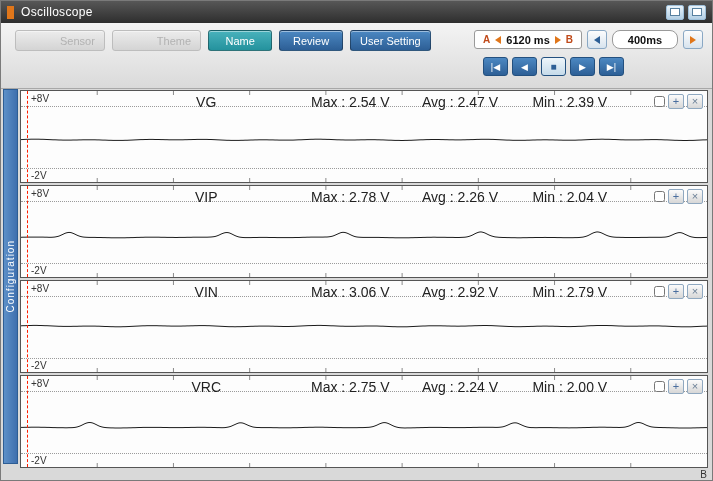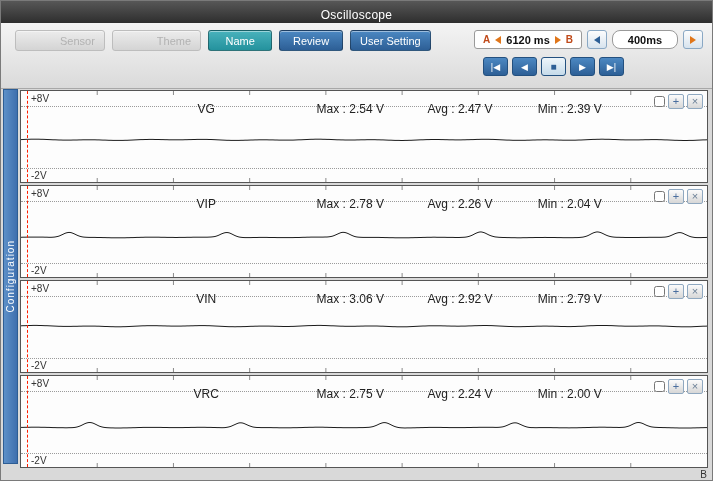--- a/index.html
+++ b/index.html
@@ -1,21 +1,21 @@
 <!DOCTYPE html>
 <html style="--accent-orange: #e0761a; --teal: #24929d; --blue: #2d5f96; --green: #2a7c31; --red: #b14840; --sidebar-blue: #3f6fae; --cursor-red: #ff1e00;"><head>
 <meta charset="utf-8">
 <style>
   * { box-sizing: border-box; margin: 0; padding: 0; }
   html,body { width:713px; height:481px; }
   body { font-family:"Liberation Sans",sans-serif; background:#bdbdbd; position:relative; overflow:hidden; }
   .window { position:absolute; inset:0; background:#d9d9d9; border:1px solid #7a7a7a; }
 
   
-  .titlebar { height:22px; background:linear-gradient(#575757,#2e2e2e); display:flex; align-items:center; padding:0 6px; gap:7px;flex-direction:column; }
+  .titlebar { height:22px; background:linear-gradient(#575757,#2e2e2e); display:flex; align-items:center; padding:0 6px; gap:7px; }
   .accent { width:7px; height:13px; background:var(--accent-orange,#d8601a); }
   .title { color:#fff; font-size:12px; letter-spacing:.3px; }
   .winbtns { margin-left:auto; display:flex; gap:4px; }
   .wbtn { width:18px; height:15px; border:1px solid #9fc0da; border-radius:2px;
           background:linear-gradient(#e9f3fa,#b3cfe4); display:flex; align-items:center; justify-content:center; cursor:pointer; }
   .wbtn i { display:block; width:10px; height:8px; border:1px solid #57809f; background:#fff; }
   .wbtn i.split { background:linear-gradient(90deg,#fff 45%,#57809f 45%,#57809f 55%,#fff 55%); }
 
   
   .toolbar { position:relative; height:66px; background:linear-gradient(#f4f4f4,#dadada); border-bottom:1px solid #a8a8a8; padding:7px 0 0 14px; }
@@ -59,21 +59,21 @@
   .side-tab span { writing-mode:vertical-rl; transform:rotate(180deg); color:#fff; font-size:10px; letter-spacing:1px; }
 
   .panels { position:absolute; left:19px; right:4px; top:1px; }
   .panel { position:relative; height:93px; margin-bottom:2px; background:#fdfdfd; border:1px solid #555; overflow:hidden;padding-left:33px; }
   .wave { position:absolute; inset:0; width:100%; height:100%; }
   .grid { position:absolute; left:0; right:0; border-top:1px dotted #9b9b9b; }
   .grid.top { top:15px; } .grid.bot { bottom:13px; }
   .cursorA { position:absolute; left:6px; top:0; bottom:0; border-left:1px dashed var(--cursor-red,#ff1e00); }
   .vl { position:absolute; left:10px; font-size:10px; color:#333; }
   .vl.t { top:2px; } .vl.b { bottom:1px; }
-  .nm, .st { position:absolute; top:3px; font-size:12px; color:#222; transform:translateX(-50%); white-space:nowrap;margin-top:8px; }
+  .nm, .st { position:absolute; top:3px; font-size:14px; color:#222; transform:translateX(-50%); white-space:nowrap; }
   .nm { left:27%; } .st.max { left:48%; } .st.avg { left:64%; } .st.min { left:80%; }
   .ctrls { position:absolute; right:4px; top:3px; display:flex; align-items:center; gap:3px; }
   .ctrls input { width:11px; height:11px; margin:0; }
   .mini { width:16px; height:15px; border:1px solid #8fa8c0; border-radius:2px; font-size:11px; line-height:1;
           color:#4a6e9e; background:linear-gradient(#fbfbfb,#d7d7d7); display:flex; align-items:center; justify-content:center; cursor:pointer; }
   .mini.close { color:#6a7f96; }
   .b-label { position:absolute; right:5px; bottom:0px; font-size:10px; color:#333; }
 </style>
 </head>
 <body>

